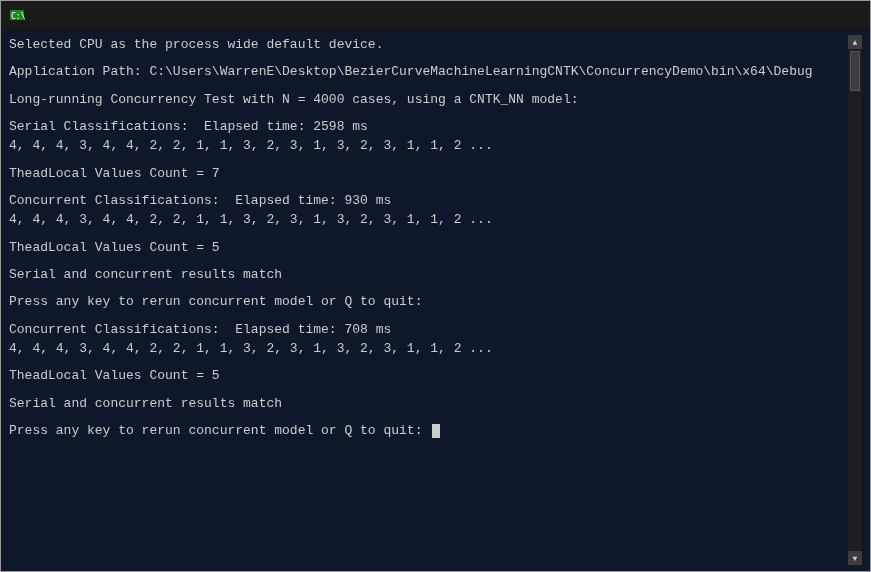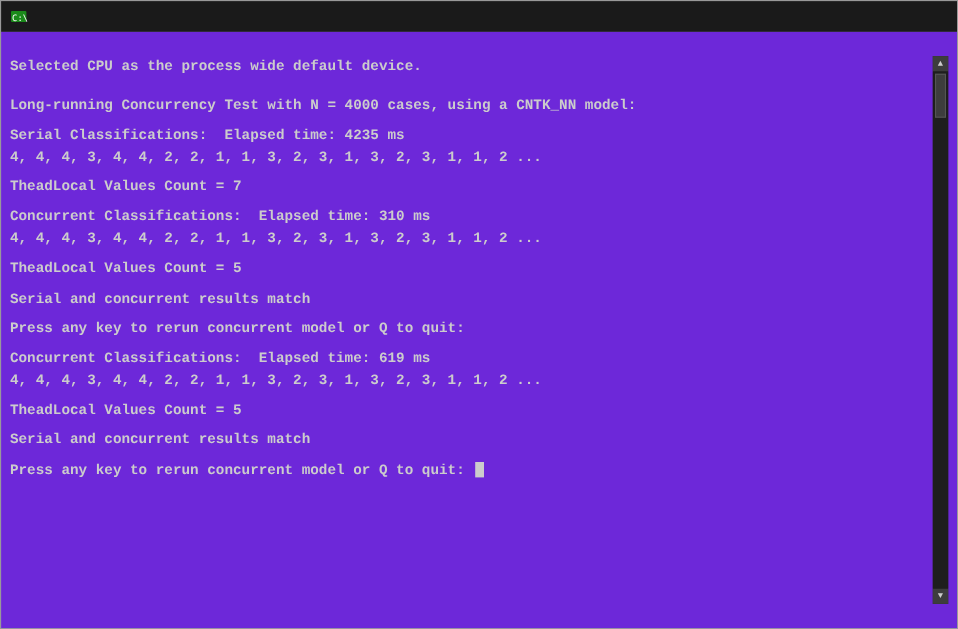--- a/index.html
+++ b/index.html
@@ -79,27 +79,26 @@
       font-size: 13px;
       cursor: pointer;
       display: flex;
       align-items: center;
       justify-content: center;
       font-family: 'Segoe UI', Arial, sans-serif;
     }
 
     .console-body {
       flex: 1;
-      background: #6d28d9;
+      background: #0f172a;
       color: #cccccc;
-      padding: 22px 8px;
+      padding: 6px 8px;
       overflow-y: auto;
       display: flex;
       flex-direction: row;
-      font-weight: bold;
     }
 
     .console-content {
       flex: 1;
       overflow-y: auto;
     }
 
     .scrollbar {
       width: 14px;
       background: #1e1e1e;
@@ -173,38 +172,39 @@
       <button class="title-btn"></button>
       <button class="title-btn close"></button>
     </div>
   </div>
 
   <div class="console-body">
     <div class="console-content" id="console-content">
 
     <div class="line">Selected CPU as the process wide default device.</div>
         <div class="line" style="line-height: 0.6;">&nbsp;</div>
+        <div class="line">Application Path: C:\Users\WarrenE\Desktop\BezierCurveMachineLearningCNTK\ConcurrencyDemo\bin\x64\Debug</div>
         <div class="line" style="line-height: 0.6;">&nbsp;</div>
         <div class="line">Long-running Concurrency Test with N = 4000 cases, using a CNTK_NN model:</div>
         <div class="line" style="line-height: 0.6;">&nbsp;</div>
-        <div class="line">Serial Classifications:  Elapsed time: 4235 ms</div>
+        <div class="line">Serial Classifications:  Elapsed time: 2598 ms</div>
         <div class="line">4, 4, 4, 3, 4, 4, 2, 2, 1, 1, 3, 2, 3, 1, 3, 2, 3, 1, 1, 2 ...</div>
         <div class="line" style="line-height: 0.6;">&nbsp;</div>
         <div class="line">TheadLocal Values Count = 7</div>
         <div class="line" style="line-height: 0.6;">&nbsp;</div>
-        <div class="line">Concurrent Classifications:  Elapsed time: 310 ms</div>
+        <div class="line">Concurrent Classifications:  Elapsed time: 930 ms</div>
         <div class="line">4, 4, 4, 3, 4, 4, 2, 2, 1, 1, 3, 2, 3, 1, 3, 2, 3, 1, 1, 2 ...</div>
         <div class="line" style="line-height: 0.6;">&nbsp;</div>
         <div class="line">TheadLocal Values Count = 5</div>
         <div class="line" style="line-height: 0.6;">&nbsp;</div>
         <div class="line">Serial and concurrent results match</div>
         <div class="line" style="line-height: 0.6;">&nbsp;</div>
         <div class="line">Press any key to rerun concurrent model or Q to quit:</div>
         <div class="line" style="line-height: 0.6;">&nbsp;</div>
-        <div class="line">Concurrent Classifications:  Elapsed time: 619 ms</div>
+        <div class="line">Concurrent Classifications:  Elapsed time: 708 ms</div>
         <div class="line">4, 4, 4, 3, 4, 4, 2, 2, 1, 1, 3, 2, 3, 1, 3, 2, 3, 1, 1, 2 ...</div>
         <div class="line" style="line-height: 0.6;">&nbsp;</div>
         <div class="line">TheadLocal Values Count = 5</div>
         <div class="line" style="line-height: 0.6;">&nbsp;</div>
         <div class="line">Serial and concurrent results match</div>
         <div class="line" style="line-height: 0.6;">&nbsp;</div>
         <div class="line">Press any key to rerun concurrent model or Q to quit: <span class="cursor"></span></div>
       </div>
     <div class="scrollbar">
       <div class="scroll-arrow">▲</div>

